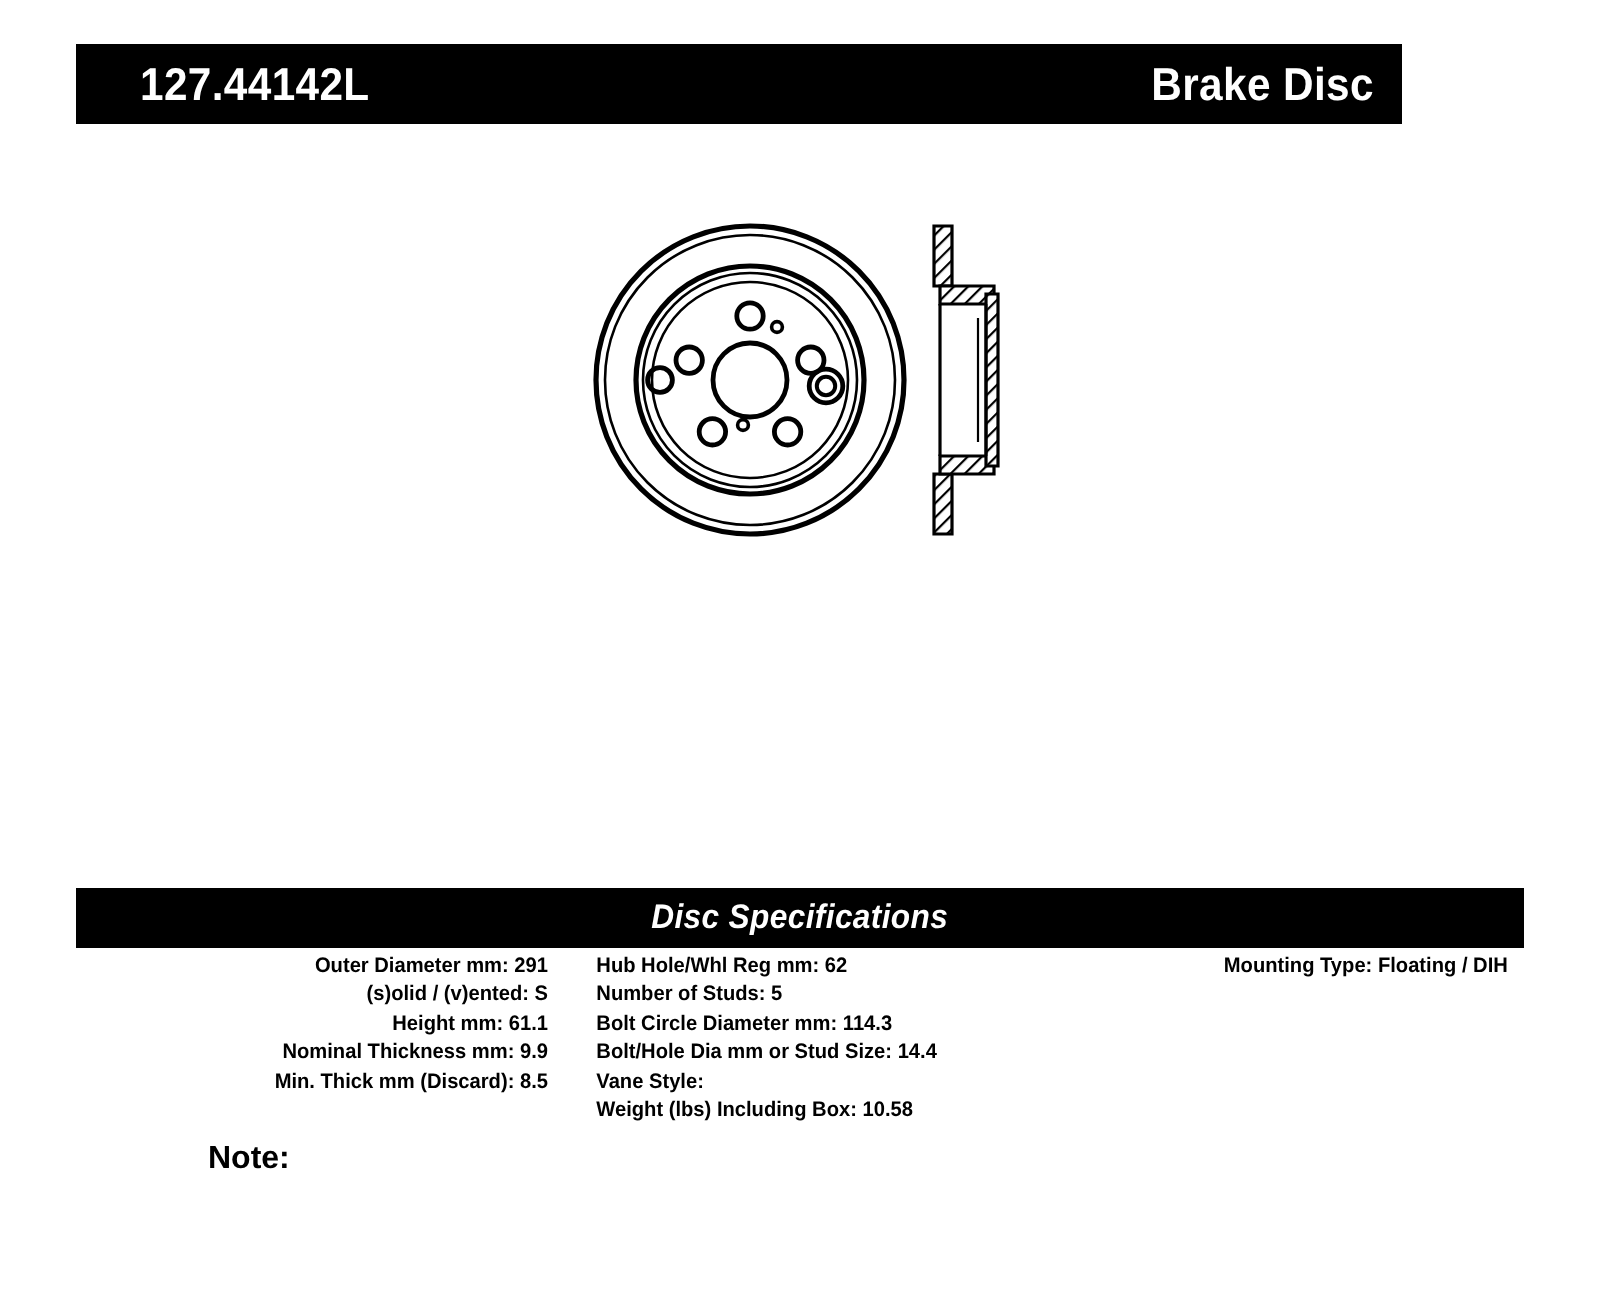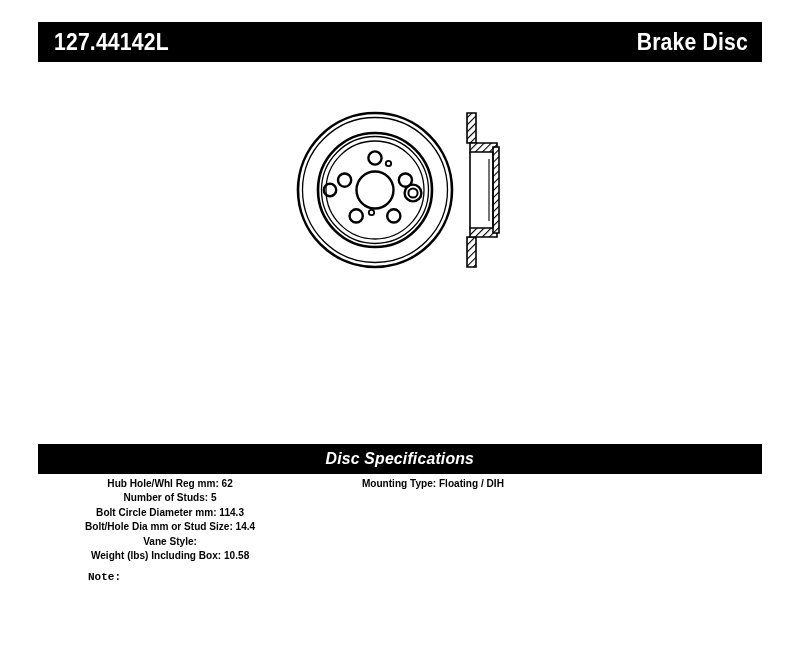--- a/index.html
+++ b/index.html
@@ -5,24 +5,24 @@
   html,body{margin:0;padding:0;}
   body{
     width:800px;height:655px;background:#ffffff;
     font-family:"Liberation Sans",sans-serif;
     color:#000000;overflow:hidden;position:relative;
   }
   .sheet{position:relative;width:800px;height:655px;}
 
   
   .header-bar{
-    position:absolute;left:38px;top:22px;width:724px;height:40px;
+    position:absolute;left:38px;top:22px;width:663px;height:40px;
     background:#000000;display:flex;align-items:center;
     justify-content:space-between;box-sizing:border-box;
-    padding:0 14px 0 16px;
+    padding:0 14px 0 32px;
   }
   .header-part{
     color:#ffffff;font-size:23px;font-weight:bold;letter-spacing:.2px;
     transform:scaleX(.92);transform-origin:left center;white-space:nowrap;
   }
   .header-title{
     color:#ffffff;font-size:23px;font-weight:bold;letter-spacing:.2px;
     transform:scaleX(.92);transform-origin:right center;white-space:nowrap;
   }
 
@@ -39,34 +39,34 @@
     color:#ffffff;font-size:17px;font-weight:bold;letter-spacing:.2px;
     transform:scaleX(.93);white-space:nowrap;
   }
 
   .spec-columns{
     position:absolute;left:38px;top:476px;width:724px;
     display:flex;align-items:flex-start;
   }
   .spec-col{box-sizing:border-box;}
   .spec-col-left{width:250px;text-align:right;padding-right:14px;}
-  .spec-col-mid{width:260px;text-align:center;padding-right:6px;}
+  .spec-col-mid{width:260px;text-align:left;padding-right:6px;}
   .spec-col-right{width:214px;text-align:right;padding-left:12px;}
 
   .spec-row{
     font-size:10.5px;font-weight:bold;line-height:14.4px;
     white-space:nowrap;transform:scaleX(.96);
   }
   .spec-col-left .spec-row{transform-origin:right center;}
   .spec-col-mid .spec-row{transform-origin:right center;}
   .spec-col-right .spec-row{transform-origin:left center;}
 
   .note-label{
-    position:absolute;left:88px;top:571px;
-    font-size:11px;font-weight:bold;white-space:nowrap;font-family:Liberation Mono, monospace;
+    position:absolute;left:104px;top:571px;
+    font-size:16px;font-weight:bold;white-space:nowrap;
   }
 </style>
 </head>
 <body>
 
 <div class="sheet">
 
   <div class="header-bar">
     <span class="header-part">127.44142L</span>
     <span class="header-title">Brake Disc</span>
@@ -131,20 +131,27 @@
       </g>
     </svg>
   </div>
 
   <div class="spec-bar">
     <span class="spec-bar-title">Disc Specifications</span>
   </div>
 
   <div class="spec-columns">
 
+    <div class="spec-col spec-col-left">
+      <div class="spec-row">Outer Diameter mm: 291</div>
+      <div class="spec-row">(s)olid / (v)ented: S</div>
+      <div class="spec-row">Height mm: 61.1</div>
+      <div class="spec-row">Nominal Thickness mm: 9.9</div>
+      <div class="spec-row">Min. Thick mm (Discard): 8.5</div>
+    </div>
 
     <div class="spec-col spec-col-mid">
       <div class="spec-row">Hub Hole/Whl Reg mm: 62</div>
       <div class="spec-row">Number of Studs: 5</div>
       <div class="spec-row">Bolt Circle Diameter mm: 114.3</div>
       <div class="spec-row">Bolt/Hole Dia mm or Stud Size: 14.4</div>
       <div class="spec-row">Vane Style:</div>
       <div class="spec-row">Weight (lbs) Including Box: 10.58</div>
     </div>
 

